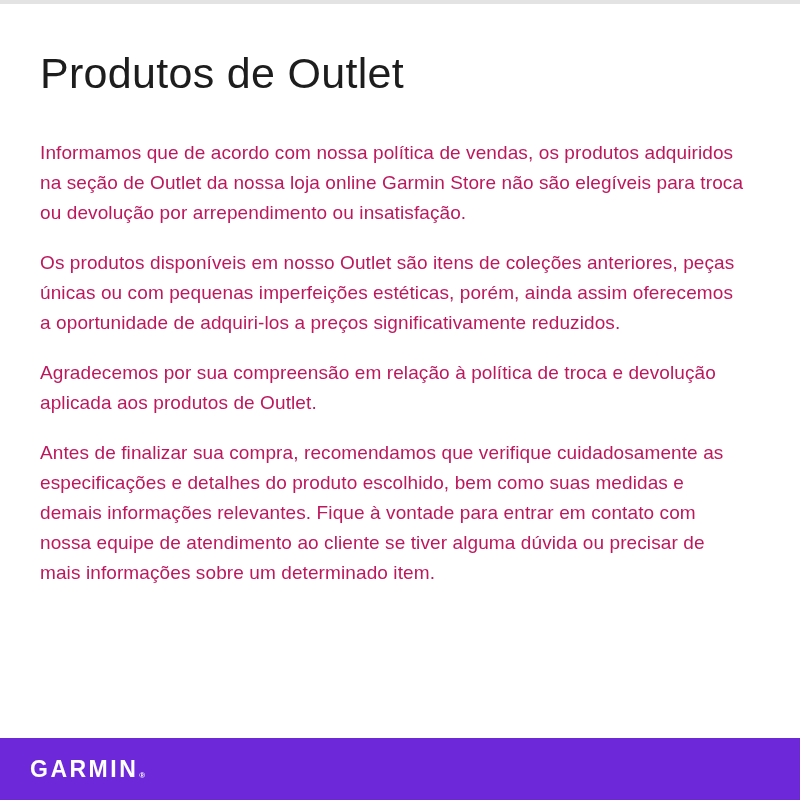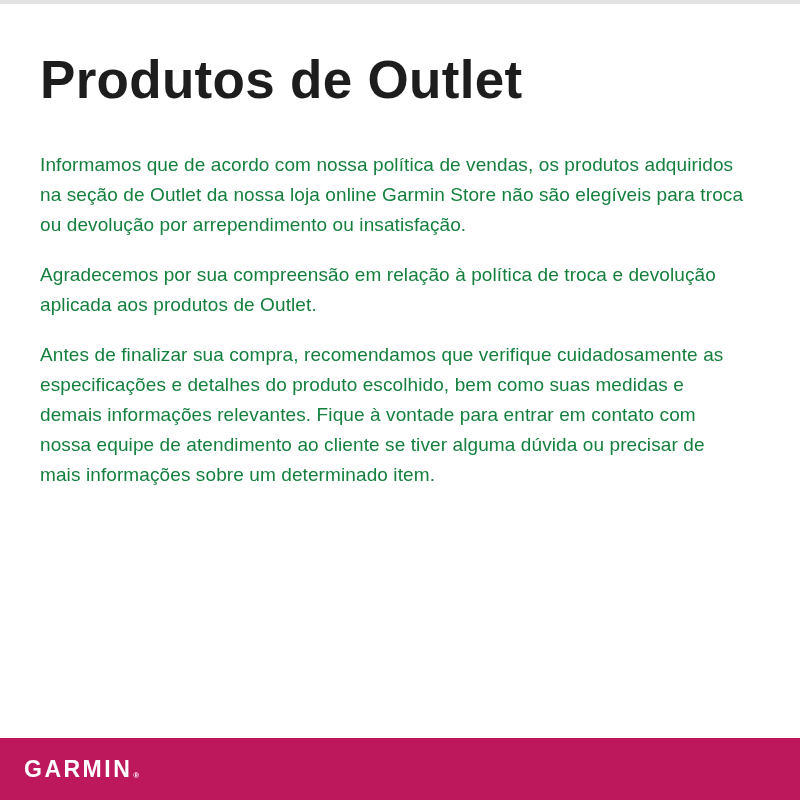--- a/index.html
+++ b/index.html
@@ -13,46 +13,46 @@
   }
   .top-bar {
     width: 100%;
     height: 4px;
     background: #e3e3e3;
   }
   .content {
     padding: 44px 40px 0 40px;
   }
   h1.page-title {
-    font-size: 53px;
+    font-size: 43px;
     line-height: 1.2;
-    font-weight: 700;
+    font-weight: 400;
     color: #1d1d1d;
     letter-spacing: 0.3px;
     margin-bottom: 38px;
   }
   p.policy-paragraph {
     font-size: 19px;
     line-height: 30px;
     font-weight: 400;
-    color: #15803d;
+    color: #be185d;
     letter-spacing: 0.1px;
     max-width: 706px;
     margin-bottom: 20px;
   }
   footer.page-footer {
     position: absolute;
     left: 0;
     bottom: 0;
     width: 100%;
     height: 62px;
-    background: #be185d;
+    background: #6d28d9;
     display: flex;
     align-items: center;
-    padding-left: 24px;
+    padding-left: 30px;
   }
   .brand {
     color: #ffffff;
     font-weight: 700;
     font-size: 23px;
     letter-spacing: 2.5px;
     display: inline-flex;
     align-items: flex-end;
     line-height: 1;
   }
@@ -70,20 +70,21 @@
 <div class="page">
 
   <div class="top-bar"></div>
 
   <main class="content">
     <h1 class="page-title">Produtos de Outlet</h1>
 
     <p class="policy-paragraph">Informamos que de acordo com nossa política de vendas, os produtos adquiridos na seção de Outlet da nossa loja online Garmin Store não são elegíveis para troca ou devolução por arrependimento ou insatisfação.</p>
 
 
+    <p class="policy-paragraph">Os produtos disponíveis em nosso Outlet são itens de coleções anteriores, peças únicas ou com pequenas imperfeições estéticas, porém, ainda assim oferecemos a oportunidade de adquiri-los a preços significativamente reduzidos.</p>
 
     <p class="policy-paragraph">Agradecemos por sua compreensão em relação à política de troca e devolução aplicada aos produtos de Outlet.</p>
 
     <p class="policy-paragraph">Antes de finalizar sua compra, recomendamos que verifique cuidadosamente as especificações e detalhes do produto escolhido, bem como suas medidas e demais informações relevantes. Fique à vontade para entrar em contato com nossa equipe de atendimento ao cliente se tiver alguma dúvida ou precisar de mais informações sobre um determinado item.</p>
   </main>
 
   <footer class="page-footer">
     <div class="brand">
       <span>GARMIN</span>
         <span class="reg-mark">®</span>

